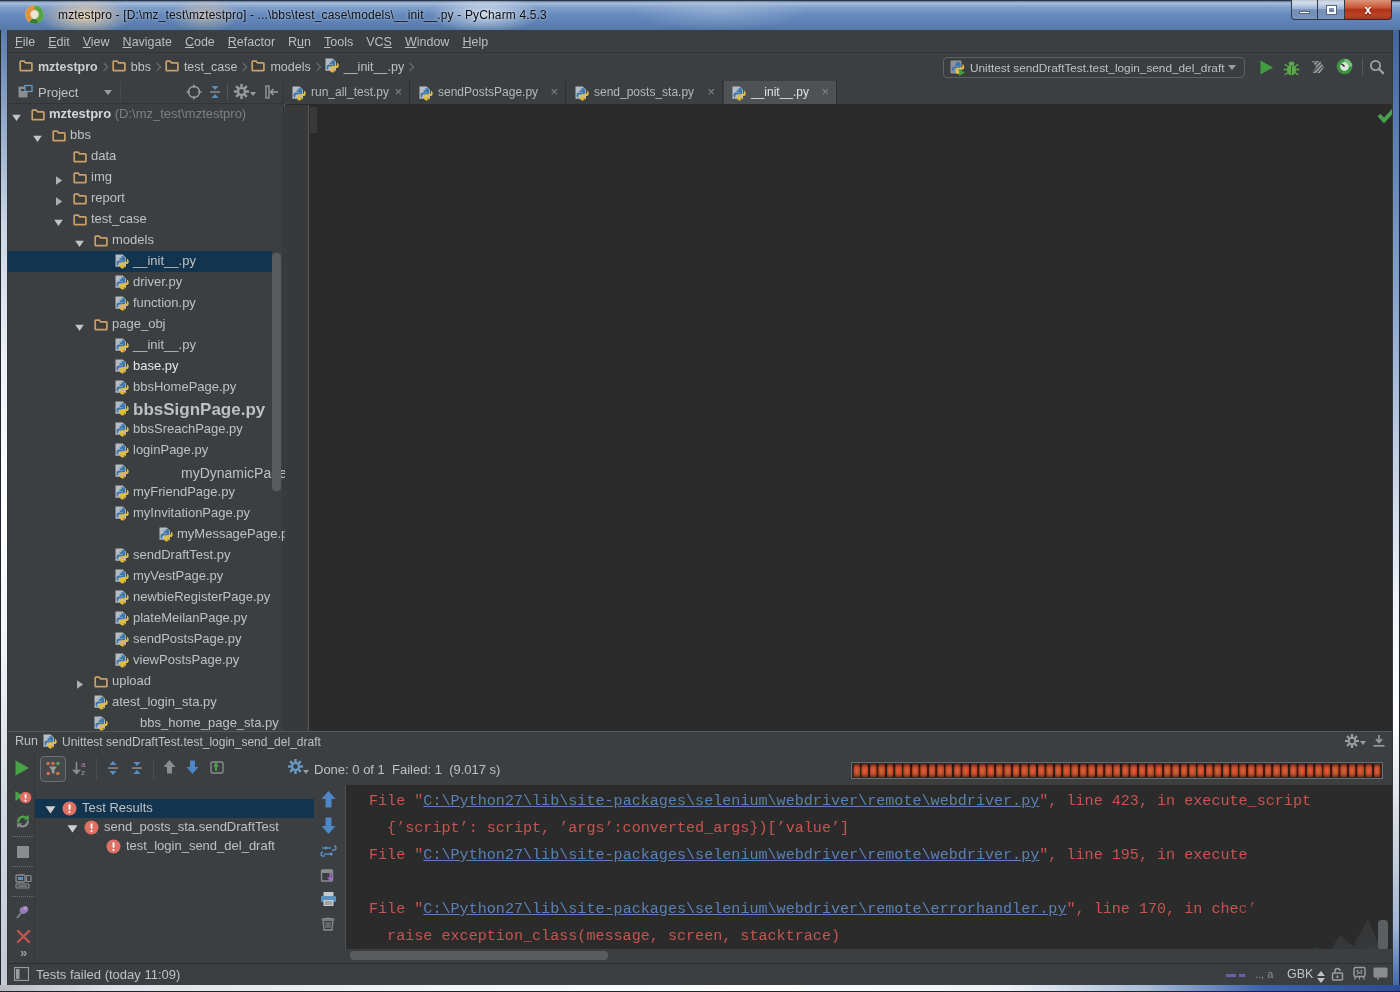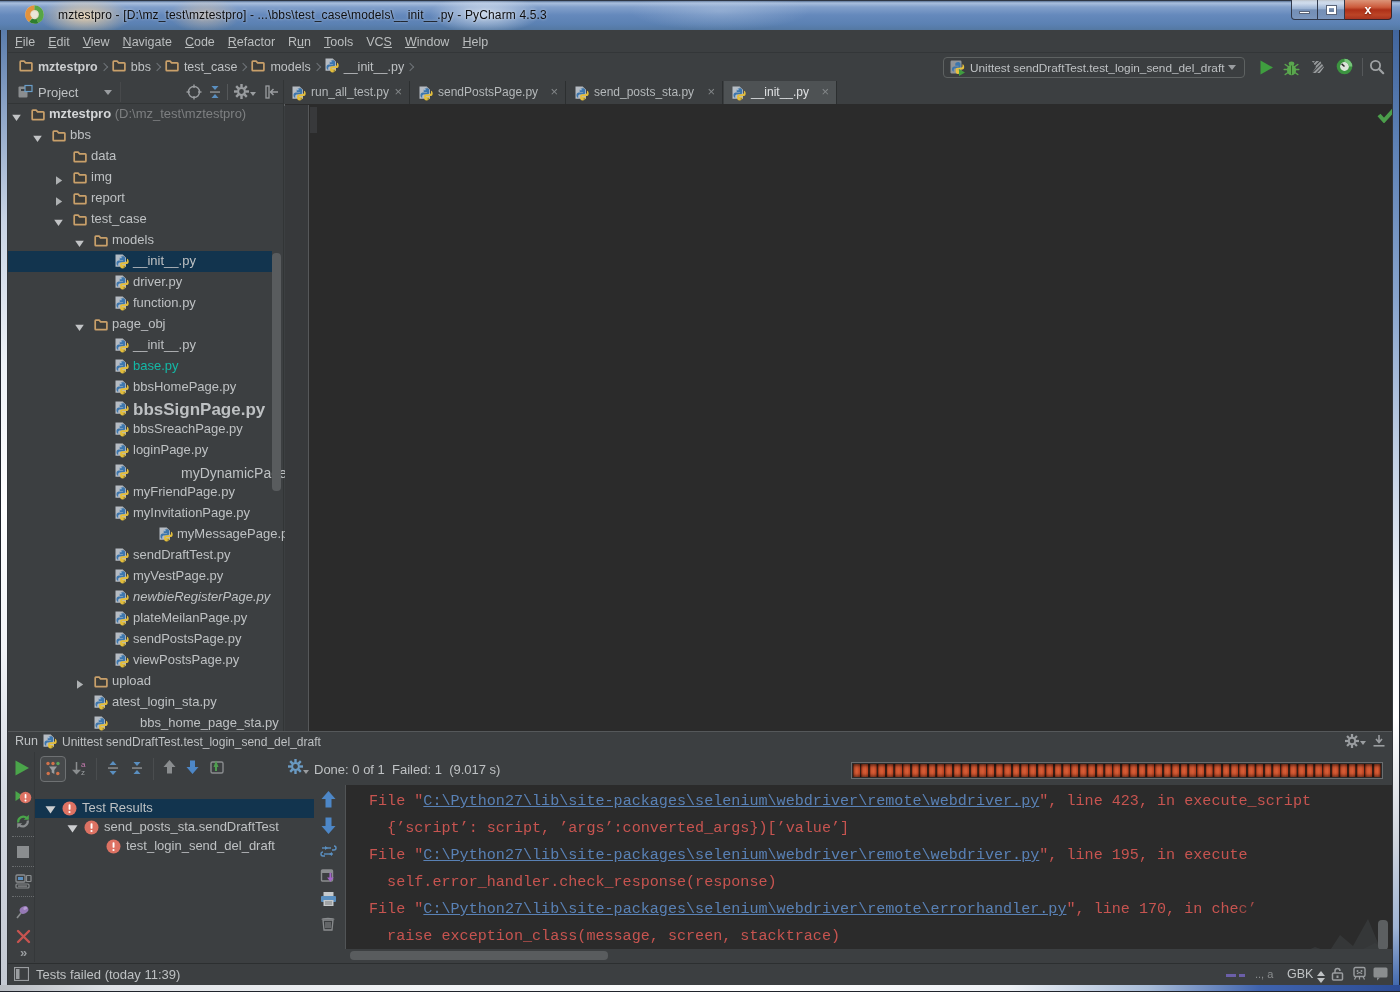--- a/index.html
+++ b/index.html
@@ -330,21 +330,21 @@
     </div>
 <div style="position:absolute;left:8px;top:356px;width:264px;height:21px;">
       <span style="position:absolute;left:106px;top:2px;"><svg width="16" height="16" viewBox="0 0 16 16" style="">
           <path d="M1.5 1.5 h7.2 l3.3 3.2 v9 H1.5 z" fill="#c3cad2" opacity="0.9"></path>
           <path d="M8.7 1.5 l3.3 3.2 h-3.3 z" fill="#8d979e"></path>
           <path d="M8.9 3.2 c-2.4 0-3.2 1-3.2 2.2 v1.5 h3.4 v0.7 H4.9 c-1.5 0-2.4 1-2.4 2.7 0 1.4 0.6 2.3 1.7 2.6 v-1.8 c0-1 0.8-1.7 1.8-1.7 h3.2 c1.1 0 2-0.8 2-2 V5.4 c0-1.2-0.9-2.2-2.2-2.2 z" fill="#3c76ad"></path>
           <circle cx="6.9" cy="4.7" r="0.65" fill="#dfe7ee"></circle>
           <path d="M8.3 15.5 c2.4 0 3.2-1 3.2-2.2 v-1.5 H8.1 v-0.7 h4.2 c1.5 0 2.4-1 2.4-2.7 0-1.4-0.6-2.3-1.7-2.6 v1.8 c0 1-0.8 1.7-1.8 1.7H8.1 c-1.1 0-2 0.8-2 2 v2 c0 1.2 0.9 2.2 2.2 2.2 z" fill="#e2bd3c"></path>
           <circle cx="10.2" cy="14" r="0.65" fill="#5a5530"></circle>
         </svg></span>
-      <span style="position:absolute;left:125px;top:2px;font-size:13px;font-weight:normal;color:#14b8a6;white-space:nowrap;">base.py</span>
+      <span style="position:absolute;left:125px;top:2px;font-size:13px;font-weight:normal;color:#e5e5e5;white-space:nowrap;">base.py</span>
     </div>
 <div style="position:absolute;left:8px;top:377px;width:264px;height:21px;">
       <span style="position:absolute;left:106px;top:2px;"><svg width="16" height="16" viewBox="0 0 16 16" style="">
           <path d="M1.5 1.5 h7.2 l3.3 3.2 v9 H1.5 z" fill="#c3cad2" opacity="0.9"></path>
           <path d="M8.7 1.5 l3.3 3.2 h-3.3 z" fill="#8d979e"></path>
           <path d="M8.9 3.2 c-2.4 0-3.2 1-3.2 2.2 v1.5 h3.4 v0.7 H4.9 c-1.5 0-2.4 1-2.4 2.7 0 1.4 0.6 2.3 1.7 2.6 v-1.8 c0-1 0.8-1.7 1.8-1.7 h3.2 c1.1 0 2-0.8 2-2 V5.4 c0-1.2-0.9-2.2-2.2-2.2 z" fill="#3c76ad"></path>
           <circle cx="6.9" cy="4.7" r="0.65" fill="#dfe7ee"></circle>
           <path d="M8.3 15.5 c2.4 0 3.2-1 3.2-2.2 v-1.5 H8.1 v-0.7 h4.2 c1.5 0 2.4-1 2.4-2.7 0-1.4-0.6-2.3-1.7-2.6 v1.8 c0 1-0.8 1.7-1.8 1.7H8.1 c-1.1 0-2 0.8-2 2 v2 c0 1.2 0.9 2.2 2.2 2.2 z" fill="#e2bd3c"></path>
           <circle cx="10.2" cy="14" r="0.65" fill="#5a5530"></circle>
         </svg></span>
@@ -451,21 +451,21 @@
     </div>
 <div style="position:absolute;left:8px;top:587px;width:264px;height:21px;">
       <span style="position:absolute;left:106px;top:2px;"><svg width="16" height="16" viewBox="0 0 16 16" style="">
           <path d="M1.5 1.5 h7.2 l3.3 3.2 v9 H1.5 z" fill="#c3cad2" opacity="0.9"></path>
           <path d="M8.7 1.5 l3.3 3.2 h-3.3 z" fill="#8d979e"></path>
           <path d="M8.9 3.2 c-2.4 0-3.2 1-3.2 2.2 v1.5 h3.4 v0.7 H4.9 c-1.5 0-2.4 1-2.4 2.7 0 1.4 0.6 2.3 1.7 2.6 v-1.8 c0-1 0.8-1.7 1.8-1.7 h3.2 c1.1 0 2-0.8 2-2 V5.4 c0-1.2-0.9-2.2-2.2-2.2 z" fill="#3c76ad"></path>
           <circle cx="6.9" cy="4.7" r="0.65" fill="#dfe7ee"></circle>
           <path d="M8.3 15.5 c2.4 0 3.2-1 3.2-2.2 v-1.5 H8.1 v-0.7 h4.2 c1.5 0 2.4-1 2.4-2.7 0-1.4-0.6-2.3-1.7-2.6 v1.8 c0 1-0.8 1.7-1.8 1.7H8.1 c-1.1 0-2 0.8-2 2 v2 c0 1.2 0.9 2.2 2.2 2.2 z" fill="#e2bd3c"></path>
           <circle cx="10.2" cy="14" r="0.65" fill="#5a5530"></circle>
         </svg></span>
-      <span style="position:absolute;left:125px;top:2px;font-size:13px;font-weight:normal;color:#bec1c3;white-space:nowrap;font-style:italic;">newbieRegisterPage.py</span>
+      <span style="position:absolute;left:125px;top:2px;font-size:13px;font-weight:normal;color:#bec1c3;white-space:nowrap;">newbieRegisterPage.py</span>
     </div>
 <div style="position:absolute;left:8px;top:608px;width:264px;height:21px;">
       <span style="position:absolute;left:106px;top:2px;"><svg width="16" height="16" viewBox="0 0 16 16" style="">
           <path d="M1.5 1.5 h7.2 l3.3 3.2 v9 H1.5 z" fill="#c3cad2" opacity="0.9"></path>
           <path d="M8.7 1.5 l3.3 3.2 h-3.3 z" fill="#8d979e"></path>
           <path d="M8.9 3.2 c-2.4 0-3.2 1-3.2 2.2 v1.5 h3.4 v0.7 H4.9 c-1.5 0-2.4 1-2.4 2.7 0 1.4 0.6 2.3 1.7 2.6 v-1.8 c0-1 0.8-1.7 1.8-1.7 h3.2 c1.1 0 2-0.8 2-2 V5.4 c0-1.2-0.9-2.2-2.2-2.2 z" fill="#3c76ad"></path>
           <circle cx="6.9" cy="4.7" r="0.65" fill="#dfe7ee"></circle>
           <path d="M8.3 15.5 c2.4 0 3.2-1 3.2-2.2 v-1.5 H8.1 v-0.7 h4.2 c1.5 0 2.4-1 2.4-2.7 0-1.4-0.6-2.3-1.7-2.6 v1.8 c0 1-0.8 1.7-1.8 1.7H8.1 c-1.1 0-2 0.8-2 2 v2 c0 1.2 0.9 2.2 2.2 2.2 z" fill="#e2bd3c"></path>
           <circle cx="10.2" cy="14" r="0.65" fill="#5a5530"></circle>
         </svg></span>
@@ -723,39 +723,38 @@
         <path d="M2 4.5 c0 -1.5 12 -1.5 12 0" fill="none" stroke="#8a8d8f" stroke-width="1.3"></path>
         <line x1="6" y1="7" x2="6" y2="13" stroke="#8a8d8f" stroke-width="1"></line>
         <line x1="8" y1="7" x2="8" y2="13" stroke="#8a8d8f" stroke-width="1"></line>
         <line x1="10" y1="7" x2="10" y2="13" stroke="#8a8d8f" stroke-width="1"></line>
       </svg></span>
 
 <div class="abs" style="left:345px;top:785px;width:1047px;height:164px;background:#2b2b2b;border-left:1px solid #515456;"></div>
 <div style="position:absolute;left:369px;top:791px;height:27px;line-height:20px;font-family:'Liberation Mono',monospace;font-size:15.1px;color:#c75450;white-space:pre;">File ″<span style="color:#5981b5;text-decoration:underline;">C:\Python27\lib\site-packages\selenium\webdriver\remote\webdriver.py</span>″, line 423, in execute_script</div>
 <div style="position:absolute;left:369px;top:818px;height:27px;line-height:20px;font-family:'Liberation Mono',monospace;font-size:15.1px;color:#c75450;white-space:pre;">&nbsp;&nbsp;{’script’: script, ’args’:converted_args})[’value’]</div>
 <div style="position:absolute;left:369px;top:845px;height:27px;line-height:20px;font-family:'Liberation Mono',monospace;font-size:15.1px;color:#c75450;white-space:pre;">File ″<span style="color:#5981b5;text-decoration:underline;">C:\Python27\lib\site-packages\selenium\webdriver\remote\webdriver.py</span>″, line 195, in execute</div>
-<div style="position:absolute;left:369px;top:872px;height:27px;line-height:20px;font-family:'Liberation Mono',monospace;font-size:15.1px;color:#c75450;white-space:pre;">&nbsp;&nbsp;self.error_handler.check_response(response)</div>
 <div style="position:absolute;left:369px;top:899px;height:27px;line-height:20px;font-family:'Liberation Mono',monospace;font-size:15.1px;color:#c75450;white-space:pre;">File ″<span style="color:#5981b5;text-decoration:underline;">C:\Python27\lib\site-packages\selenium\webdriver\remote\errorhandler.py</span>″, line 170, in che<span style="opacity:.75">c’</span></div>
 <div style="position:absolute;left:369px;top:926px;height:27px;line-height:20px;font-family:'Liberation Mono',monospace;font-size:15.1px;color:#c75450;white-space:pre;">&nbsp;&nbsp;raise exception_class(message, screen, stacktrace)</div>
 
 <span class="abs" style="left:1285px;top:905px;"><svg width="100" height="55" viewBox="0 0 100 55" style="">
         <path d="M0 55 L30 42 L44 47 L55 30 L68 41 L83 14 L98 50 L100 55 z" fill="#3e4143" opacity="0.55"></path>
         <path d="M20 55 L48 45 L70 48 L90 38 L100 44 L100 55 z" fill="#3e4143" opacity="0.4"></path>
       </svg></span>
 
 <div class="abs" style="left:1378px;top:920px;width:10px;height:30px;background:#5c5f61;border-radius:4px;"></div>
 <div class="abs" style="left:345px;top:949px;width:1047px;height:14px;background:#3c3f41;"></div>
 <div class="abs" style="left:350px;top:951px;width:258px;height:9px;background:#595c5e;border-radius:4px;"></div>
 
 <div class="abs" style="left:8px;top:963px;width:1384px;height:22px;background:#3c3f41;border-top:1px solid #2c2f30;"></div>
 <span class="abs" style="left:14px;top:967px;"><svg width="15" height="14" viewBox="0 0 15 14" style="">
         <rect x="0.5" y="0.5" width="14" height="13" fill="none" stroke="#9a9da0" stroke-width="1.2"></rect>
         <rect x="2" y="2" width="3.5" height="10" fill="#9a9da0"></rect>
       </svg></span>
-<span class="abs" style="left:36px;top:967px;font-size:13px;color:#bec1c3;white-space:nowrap;">Tests failed (today 11:39)</span>
+<span class="abs" style="left:36px;top:967px;font-size:13px;color:#bec1c3;white-space:nowrap;">Tests failed (today 11:09)</span>
 <span class="abs" style="left:1226px;top:974px;width:10px;height:3px;background:#6b5fa8;"></span>
 <span class="abs" style="left:1239px;top:974px;width:6px;height:3px;background:#6b5fa8;"></span>
 <span class="abs" style="left:1255px;top:968px;font-size:11px;color:#8a8d8f;">.., a</span>
 <span class="abs" style="left:1287px;top:967px;font-size:12.5px;color:#c0c3c5;">GBK</span>
 <span class="abs" style="left:1317px;top:971px;width:0;height:0;border-left:4px solid transparent;border-right:4px solid transparent;border-bottom:5px solid #c0c3c5;"></span>
     <span class="abs" style="left:1317px;top:978px;width:0;height:0;border-left:4px solid transparent;border-right:4px solid transparent;border-top:5px solid #c0c3c5;"></span>
 <span class="abs" style="left:1331px;top:967px;"><svg width="13" height="14" viewBox="0 0 13 14" style="">
         <rect x="1.5" y="6" width="10" height="7" rx="1" fill="none" stroke="#9a9da0" stroke-width="1.5"></rect>
         <path d="M4 6 V4 a2.5 2.5 0 0 1 5 0" fill="none" stroke="#9a9da0" stroke-width="1.5"></path>
         <rect x="5.5" y="8.5" width="2" height="2.5" fill="#9a9da0"></rect>

